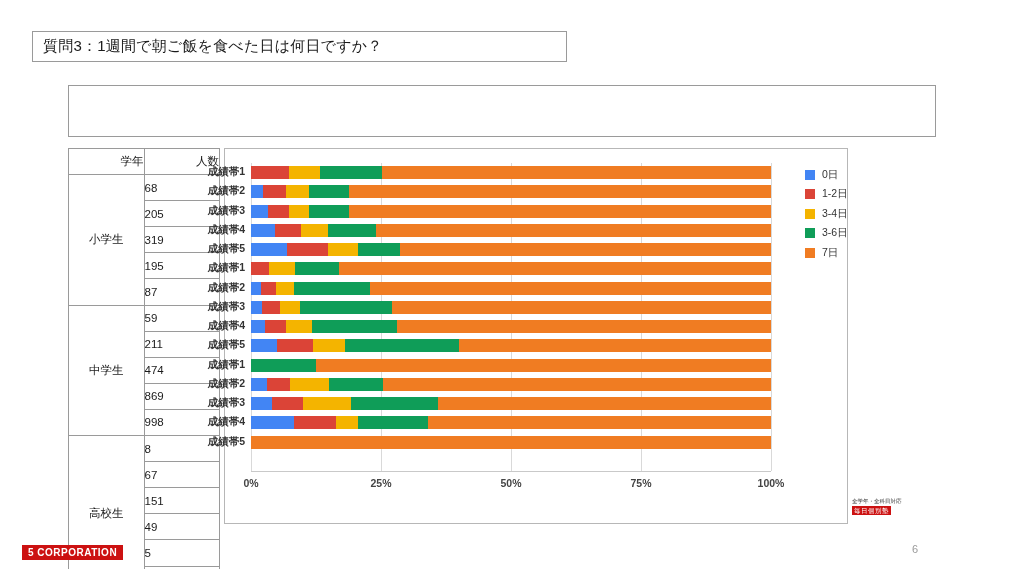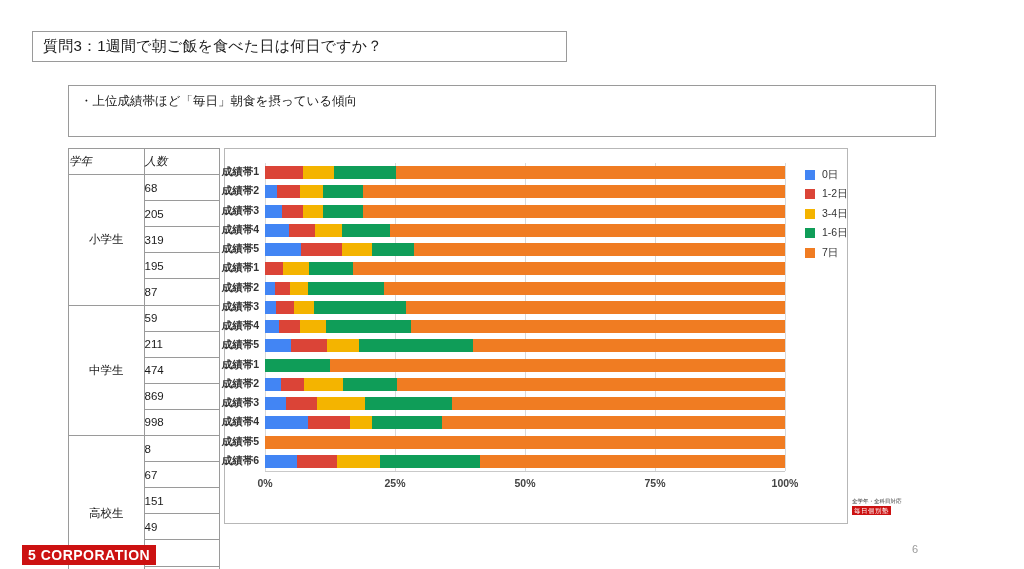--- a/index.html
+++ b/index.html
@@ -31,32 +31,32 @@
   .table-wrap{
     position:absolute;left:68px;top:148px;width:152px;height:392px;
   }
   table.grade-table{
     border-collapse:collapse;width:152px;table-layout:fixed;
   }
   table.grade-table th,table.grade-table td{
     border:1px solid #9a9a9a;height:25.1px;font-size:11.5px;color:#1a1a1a;
     padding:0;
   }
-  table.grade-table th{font-weight:normal;text-align:left;font-style:italic;}
+  table.grade-table th{font-weight:normal;text-align:right;}
   td.grp{width:54px;text-align:center;vertical-align:middle;font-size:12px;}
   td.num{width:96px;padding-right:6px;}
   .nb-bot{border-bottom:none;}
 
   
   .chart-panel{
     position:absolute;left:224px;top:148px;width:624px;height:376px;
     border:1px solid #b7b7b7;background:#ffffff;box-sizing:border-box;
   }
   .plot-area{
-    position:absolute;left:40px;top:14px;width:520px;height:308px;font-weight:bold;
+    position:absolute;left:26px;top:14px;width:520px;height:308px;font-weight:bold;
   }
   .rows{position:absolute;left:0;top:0;width:100%;height:100%;}
   .row{
     position:absolute;left:0;width:100%;height:18px;
     display:flex;align-items:center;
   }
   .row-label{
     position:absolute;right:calc(100% + 6px);
     font-size:10.5px;color:#333;white-space:nowrap;
   }
@@ -78,21 +78,21 @@
   .legend{
     position:absolute;left:580px;top:16px;width:70px;
   }
   .legend-item{display:flex;align-items:center;height:19.5px;}
   .legend-swatch{width:10px;height:10px;margin-right:7px;flex:0 0 auto;}
   .legend-label{font-size:10.5px;color:#333;}
 
   
   .logo-5corp{
     position:absolute;left:22px;top:545px;
-    background:#cc1111;color:#ffffff;font-size:14px;font-weight:bold;
+    background:#cc1111;color:#ffffff;font-size:10px;font-weight:bold;
     padding:2px 6px;letter-spacing:0.5px;
   }
   .page-num{
     position:absolute;left:912px;top:543px;font-size:11px;color:#9a9a9a;
   }
   .brand{
     position:absolute;left:852px;top:487px;width:160px;height:28px;
     display:flex;align-items:flex-end;
   }
   .brand-left{font-size:5.5px;color:#333;line-height:7px;margin-right:3px;}
@@ -105,21 +105,20 @@
   .brand-right{display:flex;flex-direction:column;align-items:center;justify-content:flex-end;}
 </style>
 </head>
 <body>
 
 <div class="title-box">
   <span>質問3：1週間で朝ご飯を食べた日は何日ですか？</span>
 </div>
 
 <div class="notes-box">
-  <div>・上位成績帯ほど「毎日」朝食を摂っている傾向</div>
 </div>
 
 <div class="table-wrap">
   <table class="grade-table">
     <tbody>
         <tr>
       <th>学年</th>
       <th>人数</th>
     </tr>
 
@@ -326,30 +325,20 @@
             <div class="seg" style="width: 70.2px; background: rgb(15, 157, 88);"></div>
             <div class="seg" style="width: 343.2px; background: rgb(240, 124, 34);"></div>
           </div>
         </div>
         <div class="row" style="top: 269.5px;">
           <div class="row-label">成績帯5</div>
           <div class="bar">
             <div class="seg" style="width: 520px; background: rgb(240, 124, 34);"></div>
           </div>
         </div>
-        <div class="row" style="top: 288.75px;">
-          <div class="row-label">成績帯6</div>
-          <div class="bar">
-            <div class="seg" style="width: 32.24px; background: rgb(66, 133, 244);"></div>
-            <div class="seg" style="width: 39.52px; background: rgb(219, 68, 55);"></div>
-            <div class="seg" style="width: 43.16px; background: rgb(244, 180, 0);"></div>
-            <div class="seg" style="width: 100.36px; background: rgb(15, 157, 88);"></div>
-            <div class="seg" style="width: 304.72px; background: rgb(240, 124, 34);"></div>
-          </div>
-        </div>
       </div>
     <div id="xticks">
         <div class="xtick" style="left: 0px;">0%</div>
         <div class="xtick" style="left: 130px;">25%</div>
         <div class="xtick" style="left: 260px;">50%</div>
         <div class="xtick" style="left: 390px;">75%</div>
         <div class="xtick" style="left: 520px;">100%</div>
       </div>
   </div>
   <div class="legend" id="legend">
@@ -360,21 +349,21 @@
       <div class="legend-item">
         <span class="legend-swatch" style="background: rgb(219, 68, 55);"></span>
         <span class="legend-label">1-2日</span>
       </div>
       <div class="legend-item">
         <span class="legend-swatch" style="background: rgb(244, 180, 0);"></span>
         <span class="legend-label">3-4日</span>
       </div>
       <div class="legend-item">
         <span class="legend-swatch" style="background: rgb(15, 157, 88);"></span>
-        <span class="legend-label">1-6日</span>
+        <span class="legend-label">3-6日</span>
       </div>
       <div class="legend-item">
         <span class="legend-swatch" style="background: rgb(240, 124, 34);"></span>
         <span class="legend-label">7日</span>
       </div>
     </div>
 </div>
 
 <div class="brand">
   <div class="brand-left">

